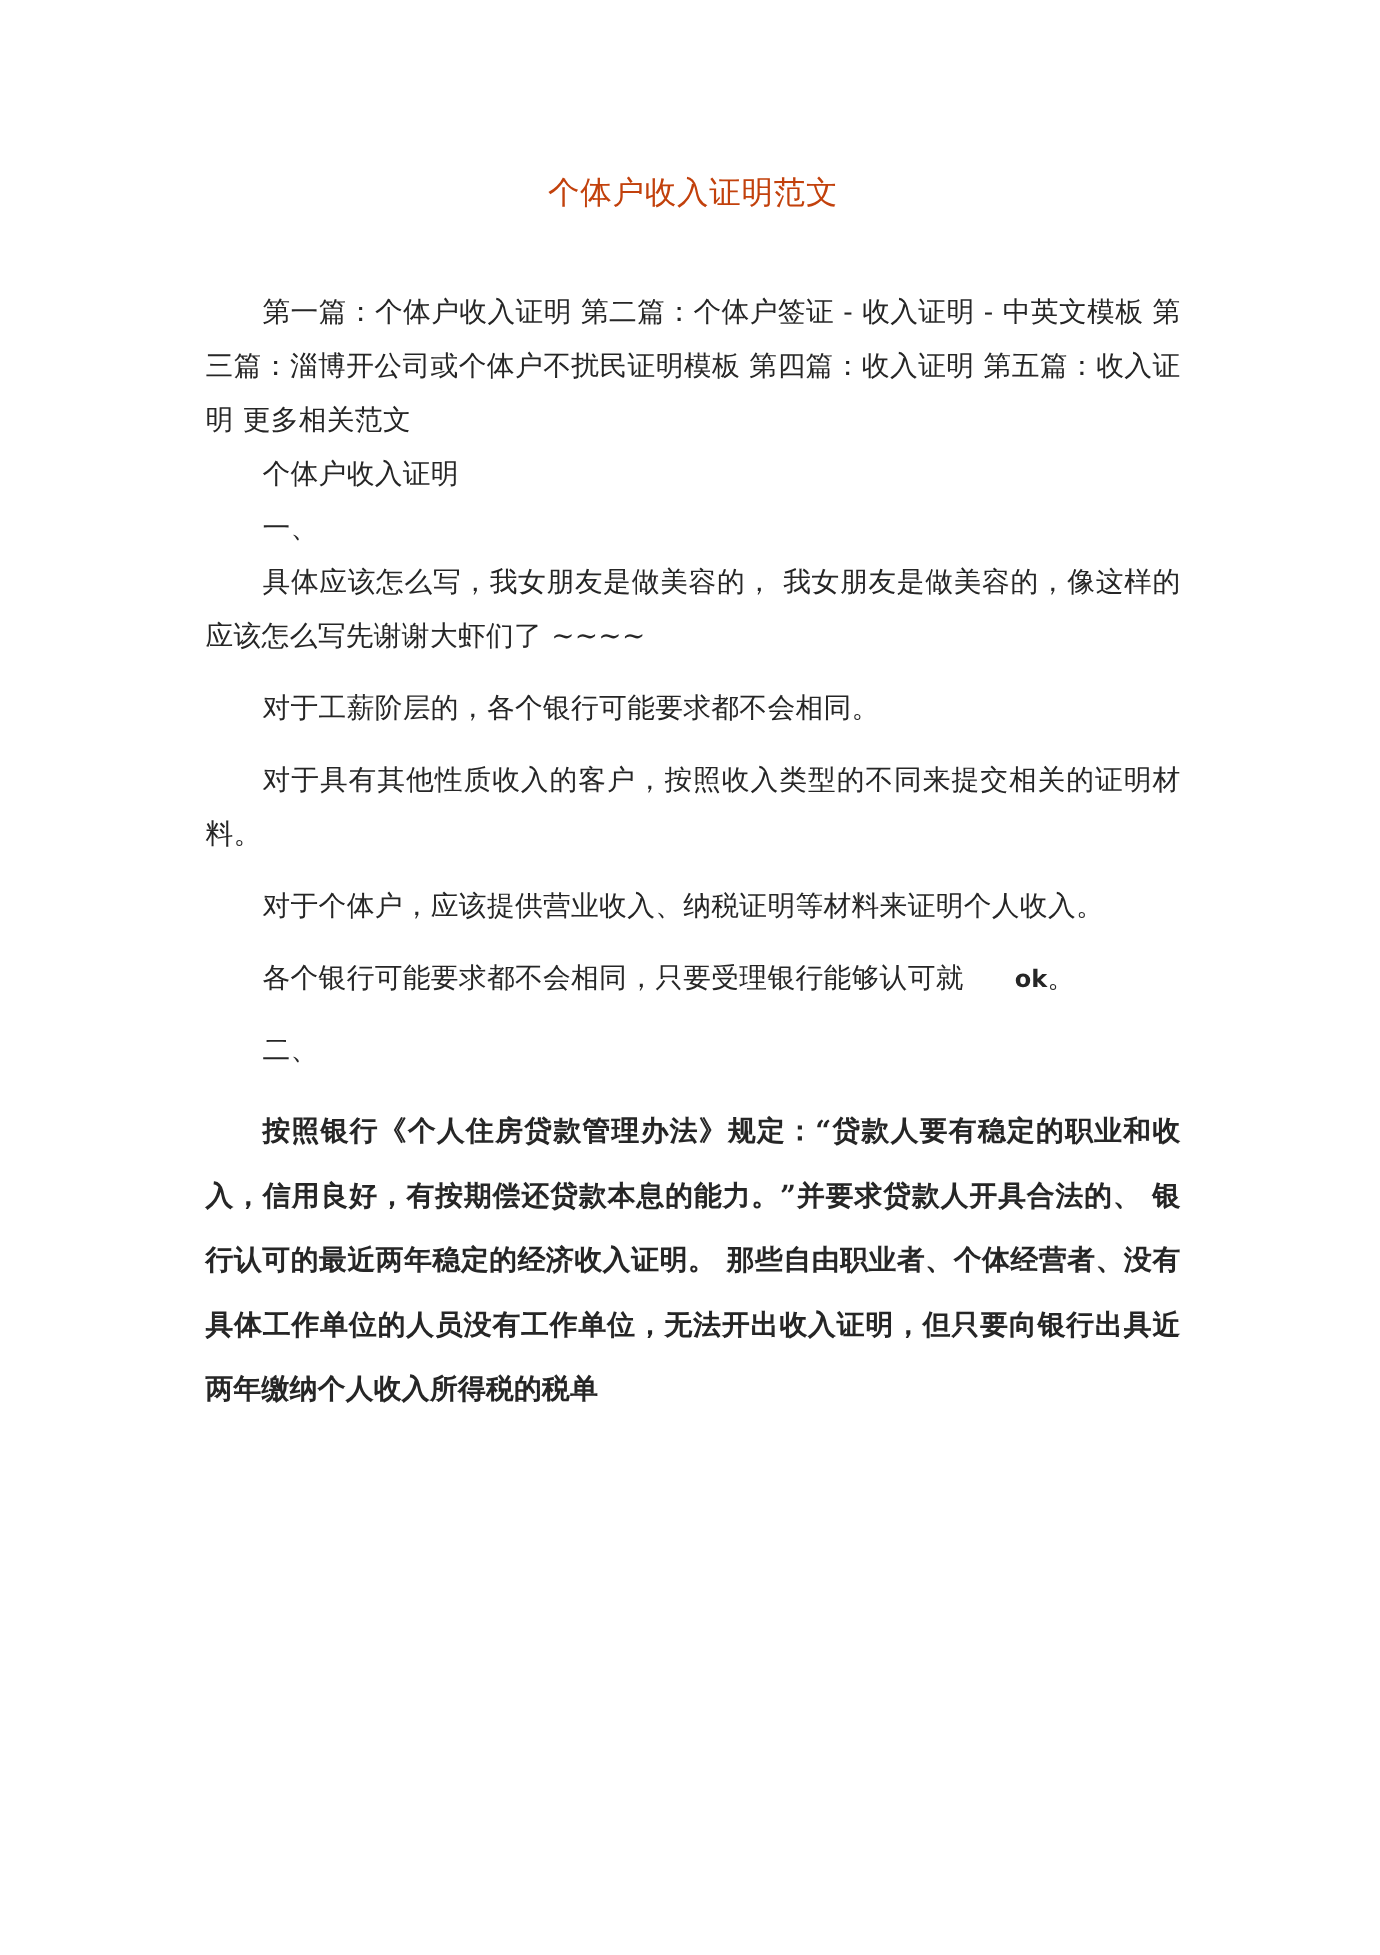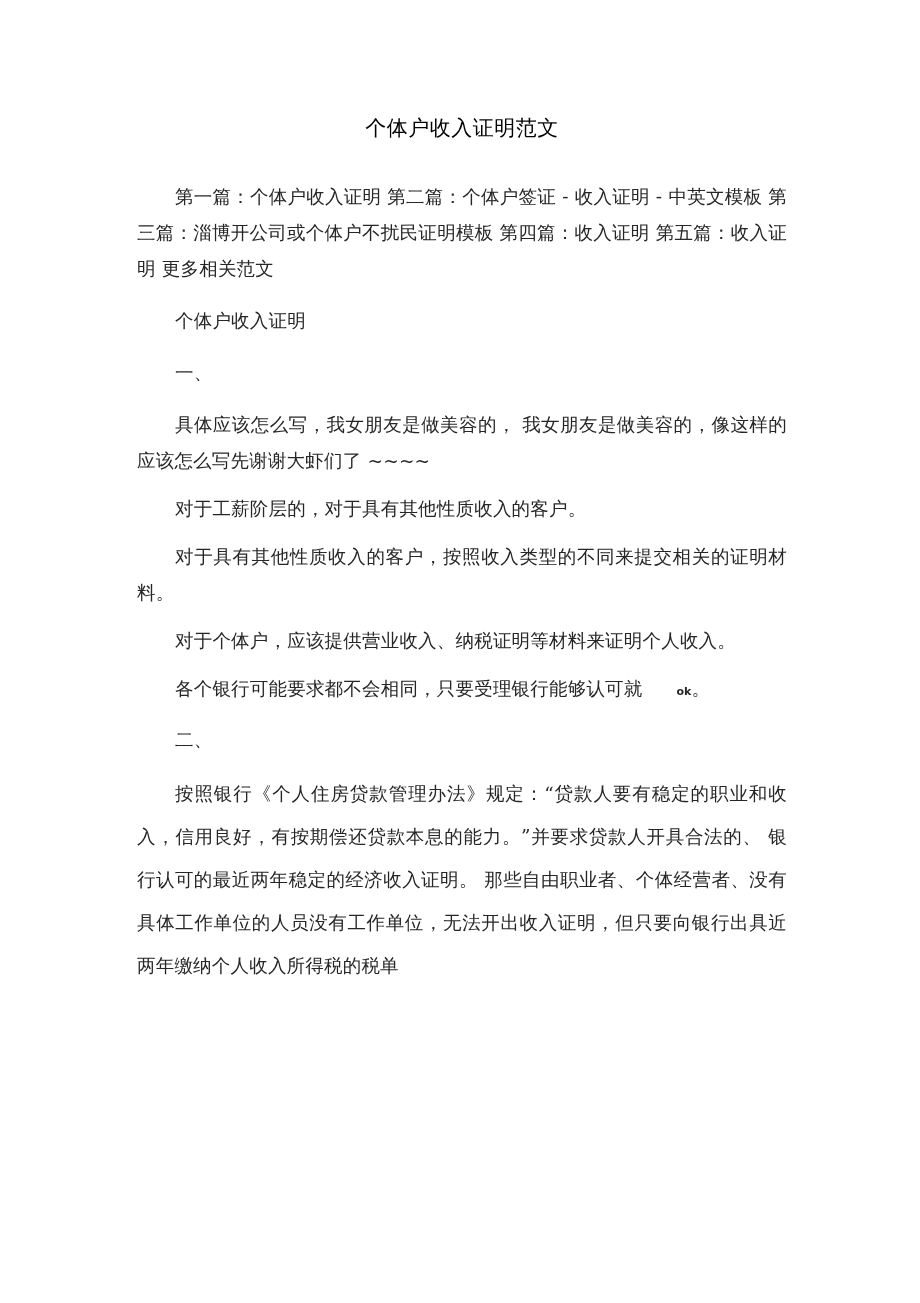--- a/index.html
+++ b/index.html
@@ -34,49 +34,49 @@
   }
 
   .doc-title {
     font-size: 21px;
     line-height: 30px;
     text-align: center;
     font-weight: normal;
     margin: 0;
     padding-top: 113px;
     letter-spacing: 0.5px;
-    color: #000000;
+    color: #c2410c;
   }
 
   .para {
     font-size: 18.5px;
     line-height: 36px;
     margin: 0;
     text-align: justify;
     text-justify: inter-ideograph;
     text-indent: 38px;
     color: #262626;
     letter-spacing: 0.2px;
   }
 
   
-  .gap-toc      { margin-top: 36px; }
+  .gap-toc      { margin-top: 48px; }
   .gap-default  { margin-top: 12px; }
-  .gap-section  { margin-top: 16px; }
-  .gap-loose    { margin-top: 14px; }
+  .gap-section  { }
+  .gap-loose    { margin-top: 14px; font-weight: bold; }
 
   
   .para.loose {
     line-height: 43px;
   }
 
   .ok-mark {
     font-family: "DejaVu Sans", "Liberation Sans", sans-serif;
     font-weight: bold;
-    font-size: 11px;
+    font-size: 16px;
     letter-spacing: 0;
   }
 
   .spacer-wide {
     display: inline-block;
     width: 34px;
   }
 </style>
 </head>
 <body>
@@ -88,21 +88,21 @@
 
     <p class="para gap-toc">第一篇：个体户收入证明 第二篇：个体户签证 - 收入证明 - 中英文模板 第三篇：淄博开公司或个体户不扰民证明模板 第四篇：收入证明 第五篇：收入证明 更多相关范文</p>
 
     <p class="para gap-section">个体户收入证明</p>
 
     <p class="para gap-section">一、</p>
 
     <p class="para gap-section">具体应该怎么写，我女朋友是做美容的， 我女朋友是做美容的，像这样的应该怎么写先谢谢大虾们了 ~~~~</p>
 
 
-    <p class="para gap-default">对于工薪阶层的，对于具有其他性质收入的客户。</p>
+    <p class="para gap-default">对于工薪阶层的，各个银行可能要求都不会相同。</p>
 
     <p class="para gap-default">对于具有其他性质收入的客户，按照收入类型的不同来提交相关的证明材料。</p>
 
     <p class="para gap-default">对于个体户，应该提供营业收入、纳税证明等材料来证明个人收入。</p>
 
     <p class="para gap-default"><span>各个银行可能要求都不会相同，只要受理银行能够认可就</span><span class="spacer-wide"></span><span class="ok-mark">ok</span><span>。</span></p>
 
     <p class="para gap-default">二、</p>
 
     <p class="para loose gap-loose">按照银行《个人住房贷款管理办法》规定：“贷款人要有稳定的职业和收入，信用良好，有按期偿还贷款本息的能力。”并要求贷款人开具合法的、 银行认可的最近两年稳定的经济收入证明。 那些自由职业者、个体经营者、没有具体工作单位的人员没有工作单位，无法开出收入证明，但只要向银行出具近两年缴纳个人收入所得税的税单</p>

